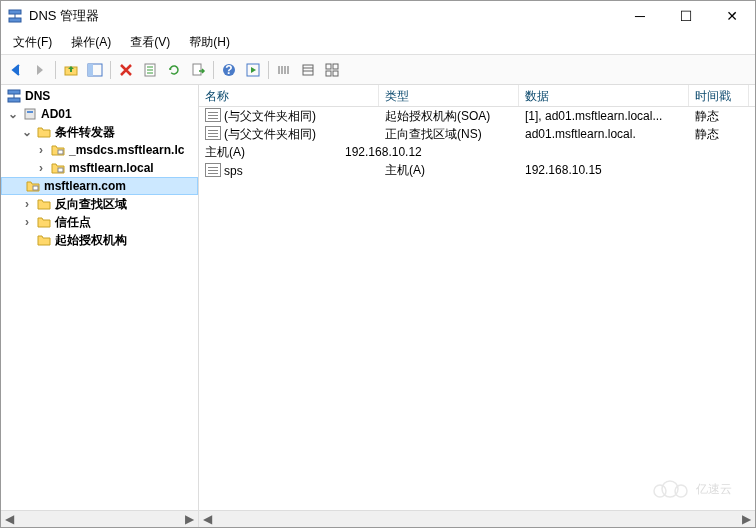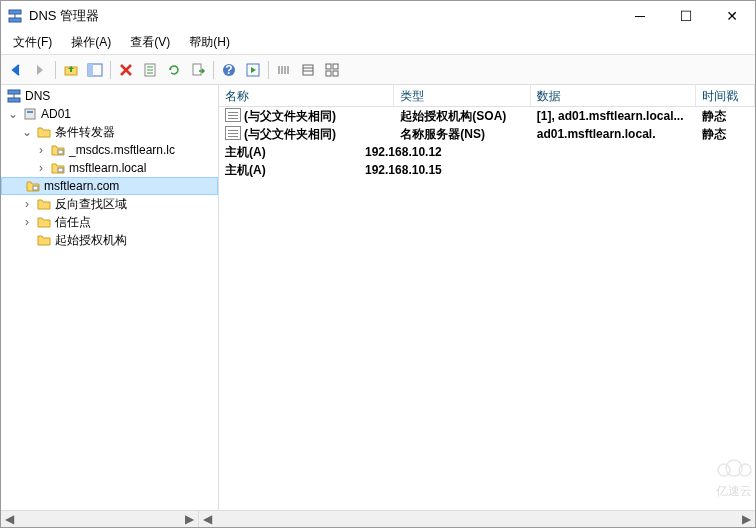--- a/index.html
+++ b/index.html
@@ -8,43 +8,43 @@
 .titlebar .icon { width: 16px; height: 16px; margin-right: 6px; }
 .titlebar .title { flex: 1; font-size: 13px; }
 .winbtns { display: flex; height: 100%; }
 .winbtns div { width: 46px; display: flex; align-items: center; justify-content: center; font-size: 14px; font-family: "Segoe MDL2 Assets", sans-serif; }
 .menubar { height: 24px; display: flex; align-items: center; padding: 2px 4px; gap: 3px; border-bottom: 1px solid #e0e0e0; }
 .menubar span { padding: 2px 8px; }
 .toolbar { height: 30px; display: flex; align-items: center; padding: 2px 4px; gap: 2px; border-bottom: 1px solid #ddd; background: #fafafa; }
 .tbtn { width: 22px; height: 22px; display: flex; align-items: center; justify-content: center; border: 1px solid transparent; }
 .tsep { width: 1px; height: 18px; background: #ccc; margin: 0 2px; }
 .content { flex: 1; display: flex; overflow: hidden; }
-.tree { width: 218px; border-right: 1px solid #ddd; overflow: auto; padding-top: 2px; }
+.tree { width: 198px; border-right: 1px solid #ddd; overflow: auto; padding-top: 2px; font-weight: bold; }
 .trow { display: flex; align-items: center; height: 18px; padding-left: 4px; white-space: nowrap; }
 .trow.selected { background: #cce8ff; border: 1px solid #99d1ff; }
 .exp { width: 12px; text-align: center; color: #666; display: inline-block; user-select: none; }
 .ticon { width: 16px; height: 16px; margin: 0 3px; display: inline-flex; align-items: center; justify-content: center; }
 .list { flex: 1; overflow: auto; }
 .lhead { display: flex; height: 22px; border-bottom: 1px solid #e0e0e0; background: #fff; position: sticky; top: 0; }
 .lhead > div { padding: 3px 6px; border-right: 1px solid #e8e8e8; color: #0c4a6e; }
-.lrow { display: flex; height: 18px; align-items: center; font-weight: bold; }
+.lrow { display: flex; height: 18px; align-items: center; }
 .lrow > div { padding: 1px 6px; overflow: hidden; text-overflow: ellipsis; white-space: nowrap; }
 .c-name { width: 180px; }
 .c-type { width: 140px; }
 .c-data { width: 170px; }
 .c-ts { width: 60px; }
 .licon { width: 16px; height: 14px; display: inline-block; vertical-align: -2px; border: 1px solid #888; background: #fff; position: relative; margin-right: 3px; }
 .licon::before { content:""; position:absolute; left:2px; top:3px; right:2px; height:1px; background:#888; box-shadow: 0 3px 0 #888, 0 6px 0 #888; }
 .scrollbar-bottom { height: 17px; display: flex; border-top: 1px solid #ddd; }
 .scrollbar-bottom > div { background: #f0f0f0; display: flex; align-items: center; }
 .sb-tree { width: 198px; border-right: 1px solid #ddd; }
 .sb-list { flex: 1; }
 .sb-btn { width: 17px; height: 17px; display: flex; align-items: center; justify-content: center; color: #666; background: #f0f0f0; }
 .sb-track { flex: 1; height: 17px; background: #f0f0f0; }
-.watermark { position: absolute; right: 0; bottom: 28px; opacity: 0.35; font-size: 18px; color: #999; display: flex; align-items: center; gap: 4px; pointer-events: none; flex-direction: column; }
+.watermark { position: absolute; right: 24px; bottom: 28px; opacity: 0.35; font-size: 18px; color: #999; display: flex; align-items: center; gap: 4px; pointer-events: none; }
 .watermark svg { width: 44px; height: 22px; }
 svg { display: block; }
 </style>
 </head>
 <body>
 
 <div class="titlebar">
   <span class="icon">
     <svg viewBox="0 0 16 16">
         <rect x="2" y="2" width="12" height="4" fill="#5a8fd6" stroke="#2c5aa0"></rect>
@@ -254,30 +254,31 @@
     </div>
     <div id="list-body">
         <div class="lrow">
           <div class="c-name"><span class="licon"></span>(与父文件夹相同)</div>
           <div class="c-type">起始授权机构(SOA)</div>
           <div class="c-data">[1], ad01.msftlearn.local...</div>
           <div class="c-ts">静态</div>
         </div>
         <div class="lrow">
           <div class="c-name"><span class="licon"></span>(与父文件夹相同)</div>
-          <div class="c-type">名称服务器(NS)</div>
+          <div class="c-type">正向查找区域(NS)</div>
           <div class="c-data">ad01.msftlearn.local.</div>
           <div class="c-ts">静态</div>
         </div>
         <div class="lrow">
           <div class="c-type">主机(A)</div>
           <div class="c-data">192.168.10.12</div>
           <div class="c-ts"></div>
         </div>
         <div class="lrow">
+          <div class="c-name"><span class="licon"></span>sps</div>
           <div class="c-type">主机(A)</div>
           <div class="c-data">192.168.10.15</div>
           <div class="c-ts"></div>
         </div>
       </div>
   </div>
 </div>
 
 <div class="scrollbar-bottom">
   <div class="sb-tree">

